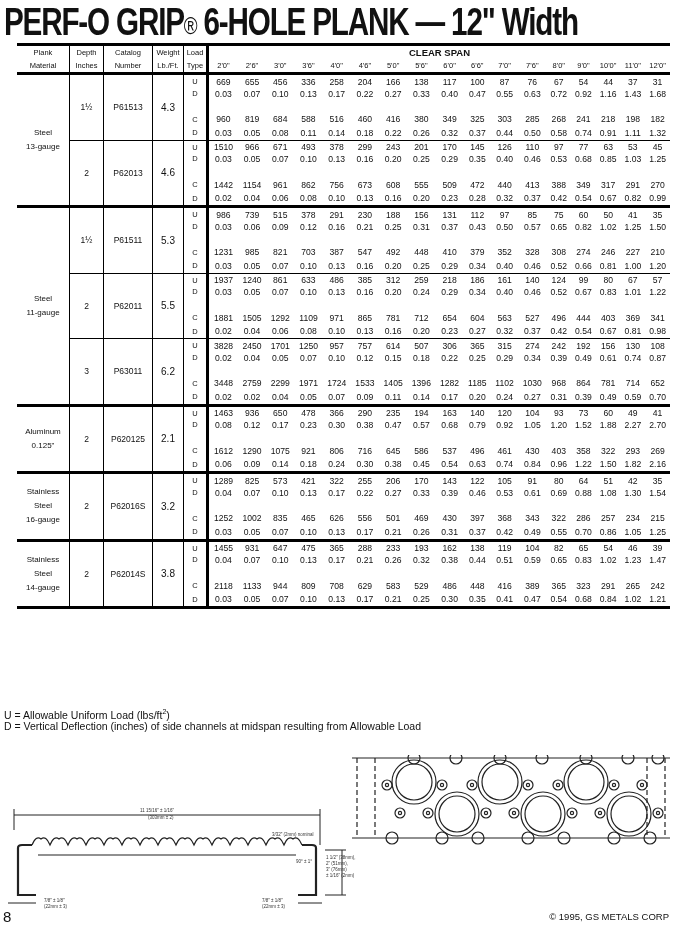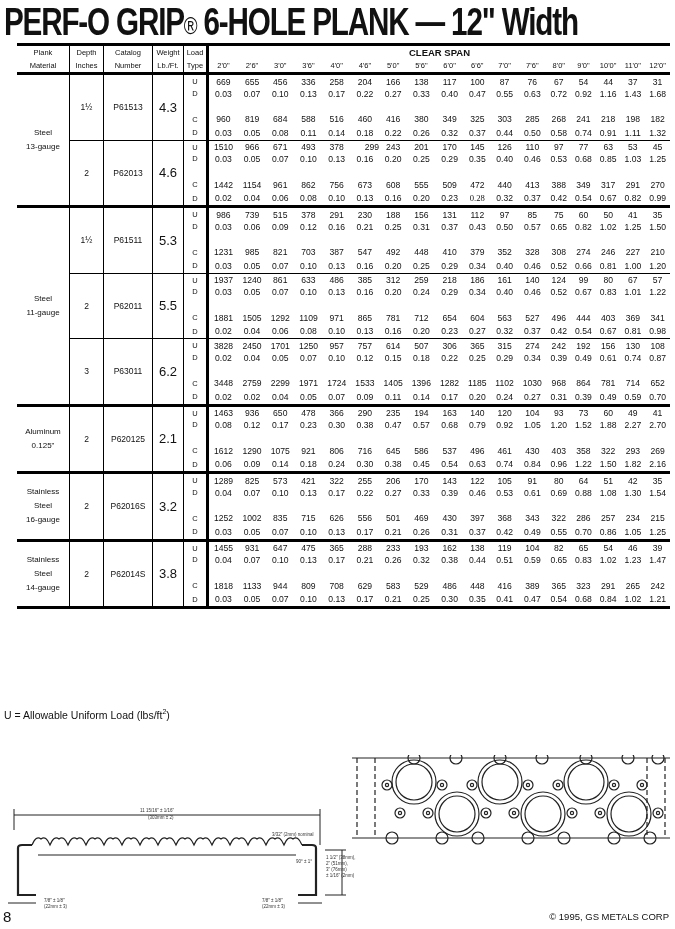--- a/index.html
+++ b/index.html
@@ -11,21 +11,21 @@
   .hdr-top{border-top:3px solid #000;}
   .hdr th{height:13px;font-size:7.5px;}
   .hdr .cs{font-size:9.5px;font-weight:bold;}
   .hdr-bottom th{border-bottom:3px solid #000;}
   .vl{border-right:1.5px solid #000;}
   .vl2{border-right:3px solid #000;}
   td.t{width:22px;font-size:7.5px;}
   td.mat{width:52px;font-size:8px;line-height:14px;}
   td.dep{width:33px;font-size:8.5px;}
   td.cat{width:48px;font-size:8.5px;}
-  td.wt{width:30px;font-size:13px;}
+  td.wt{width:30px;font-size:10px;}
   td.v{height:13.5px;}
   .legend{position:absolute;left:4px;top:706px;font-size:10.5px;line-height:11.5px;}
   .legend sup{font-size:7px;}
   .pagenum{position:absolute;left:3px;top:908px;font-size:15px;}
   .copyright{position:absolute;right:6px;top:911px;font-size:9.5px;}
   svg.xs{position:absolute;left:0;top:795px;}
   svg.top{position:absolute;left:352px;top:755px;}
   .dimtxt{font-family:"Liberation Sans",sans-serif;font-size:4.5px;fill:#333;}
 </style>
 </head>
@@ -159,21 +159,21 @@
       <tr>
         <td class="dep vl" rowspan="4" style="border-bottom: 3px solid rgb(0, 0, 0);">2</td>
         <td class="cat vl" rowspan="4" style="border-bottom: 3px solid rgb(0, 0, 0);">P62013</td>
         <td class="wt vl" rowspan="4" style="border-bottom: 3px solid rgb(0, 0, 0);">4.6</td>
         <td class="t vl2" style="border-bottom: none; height: 13.5px; vertical-align: middle;">U</td>
         <td class="v" style="border-bottom: none; vertical-align: middle;">1510</td>
         <td class="v" style="border-bottom: none; vertical-align: middle;">966</td>
         <td class="v" style="border-bottom: none; vertical-align: middle;">671</td>
         <td class="v" style="border-bottom: none; vertical-align: middle;">493</td>
         <td class="v" style="border-bottom: none; vertical-align: middle;">378</td>
-        <td class="v" style="border-bottom: none; vertical-align: middle; text-align: right;">299</td>
+        <td class="v" style="border-bottom: none; vertical-align: middle;">299</td>
         <td class="v" style="border-bottom: none; vertical-align: middle;">243</td>
         <td class="v" style="border-bottom: none; vertical-align: middle;">201</td>
         <td class="v" style="border-bottom: none; vertical-align: middle;">170</td>
         <td class="v" style="border-bottom: none; vertical-align: middle;">145</td>
         <td class="v" style="border-bottom: none; vertical-align: middle;">126</td>
         <td class="v" style="border-bottom: none; vertical-align: middle;">110</td>
         <td class="v" style="border-bottom: none; vertical-align: middle;">97</td>
         <td class="v" style="border-bottom: none; vertical-align: middle;">77</td>
         <td class="v" style="border-bottom: none; vertical-align: middle;">63</td>
         <td class="v" style="border-bottom: none; vertical-align: middle;">53</td>
@@ -223,21 +223,21 @@
         <td class="t vl2" style="border-bottom: 3px solid rgb(0, 0, 0); height: 13.5px; vertical-align: middle;">D</td>
         <td class="v" style="border-bottom: 3px solid rgb(0, 0, 0); vertical-align: middle;">0.02</td>
         <td class="v" style="border-bottom: 3px solid rgb(0, 0, 0); vertical-align: middle;">0.04</td>
         <td class="v" style="border-bottom: 3px solid rgb(0, 0, 0); vertical-align: middle;">0.06</td>
         <td class="v" style="border-bottom: 3px solid rgb(0, 0, 0); vertical-align: middle;">0.08</td>
         <td class="v" style="border-bottom: 3px solid rgb(0, 0, 0); vertical-align: middle;">0.10</td>
         <td class="v" style="border-bottom: 3px solid rgb(0, 0, 0); vertical-align: middle;">0.13</td>
         <td class="v" style="border-bottom: 3px solid rgb(0, 0, 0); vertical-align: middle;">0.16</td>
         <td class="v" style="border-bottom: 3px solid rgb(0, 0, 0); vertical-align: middle;">0.20</td>
         <td class="v" style="border-bottom: 3px solid rgb(0, 0, 0); vertical-align: middle;">0.23</td>
-        <td class="v" style="border-bottom: 3px solid rgb(0, 0, 0); vertical-align: middle; font-family: Liberation Serif, serif;">0.28</td>
+        <td class="v" style="border-bottom: 3px solid rgb(0, 0, 0); vertical-align: middle;">0.28</td>
         <td class="v" style="border-bottom: 3px solid rgb(0, 0, 0); vertical-align: middle;">0.32</td>
         <td class="v" style="border-bottom: 3px solid rgb(0, 0, 0); vertical-align: middle;">0.37</td>
         <td class="v" style="border-bottom: 3px solid rgb(0, 0, 0); vertical-align: middle;">0.42</td>
         <td class="v" style="border-bottom: 3px solid rgb(0, 0, 0); vertical-align: middle;">0.54</td>
         <td class="v" style="border-bottom: 3px solid rgb(0, 0, 0); vertical-align: middle;">0.67</td>
         <td class="v" style="border-bottom: 3px solid rgb(0, 0, 0); vertical-align: middle;">0.82</td>
         <td class="v" style="border-bottom: 3px solid rgb(0, 0, 0); vertical-align: middle;">0.99</td>
       </tr>
       <tr>
         <td class="mat vl" rowspan="12" style="border-bottom: 3px solid rgb(0, 0, 0);">
@@ -625,21 +625,21 @@
         <td class="v" style="border-bottom: none; vertical-align: top;">0.88</td>
         <td class="v" style="border-bottom: none; vertical-align: top;">1.08</td>
         <td class="v" style="border-bottom: none; vertical-align: top;">1.30</td>
         <td class="v" style="border-bottom: none; vertical-align: top;">1.54</td>
       </tr>
       <tr class="gap-before">
         <td class="t vl2" style="border-bottom: none; height: 13.5px; vertical-align: middle;">C</td>
         <td class="v" style="border-bottom: none; vertical-align: middle;">1252</td>
         <td class="v" style="border-bottom: none; vertical-align: middle;">1002</td>
         <td class="v" style="border-bottom: none; vertical-align: middle;">835</td>
-        <td class="v" style="border-bottom: none; vertical-align: middle;">715</td>
+        <td class="v" style="border-bottom: none; vertical-align: middle;">465</td>
         <td class="v" style="border-bottom: none; vertical-align: middle;">626</td>
         <td class="v" style="border-bottom: none; vertical-align: middle;">556</td>
         <td class="v" style="border-bottom: none; vertical-align: middle;">501</td>
         <td class="v" style="border-bottom: none; vertical-align: middle;">469</td>
         <td class="v" style="border-bottom: none; vertical-align: middle;">430</td>
         <td class="v" style="border-bottom: none; vertical-align: middle;">397</td>
         <td class="v" style="border-bottom: none; vertical-align: middle;">368</td>
         <td class="v" style="border-bottom: none; vertical-align: middle;">343</td>
         <td class="v" style="border-bottom: none; vertical-align: middle;">322</td>
         <td class="v" style="border-bottom: none; vertical-align: middle;">286</td>
@@ -710,21 +710,21 @@
         <td class="v" style="border-bottom: none; vertical-align: top;">0.51</td>
         <td class="v" style="border-bottom: none; vertical-align: top;">0.59</td>
         <td class="v" style="border-bottom: none; vertical-align: top;">0.65</td>
         <td class="v" style="border-bottom: none; vertical-align: top;">0.83</td>
         <td class="v" style="border-bottom: none; vertical-align: top;">1.02</td>
         <td class="v" style="border-bottom: none; vertical-align: top;">1.23</td>
         <td class="v" style="border-bottom: none; vertical-align: top;">1.47</td>
       </tr>
       <tr class="gap-before">
         <td class="t vl2" style="border-bottom: none; height: 13.5px; vertical-align: middle;">C</td>
-        <td class="v" style="border-bottom: none; vertical-align: middle;">1818</td>
+        <td class="v" style="border-bottom: none; vertical-align: middle;">2118</td>
         <td class="v" style="border-bottom: none; vertical-align: middle;">1133</td>
         <td class="v" style="border-bottom: none; vertical-align: middle;">944</td>
         <td class="v" style="border-bottom: none; vertical-align: middle;">809</td>
         <td class="v" style="border-bottom: none; vertical-align: middle;">708</td>
         <td class="v" style="border-bottom: none; vertical-align: middle;">629</td>
         <td class="v" style="border-bottom: none; vertical-align: middle;">583</td>
         <td class="v" style="border-bottom: none; vertical-align: middle;">529</td>
         <td class="v" style="border-bottom: none; vertical-align: middle;">486</td>
         <td class="v" style="border-bottom: none; vertical-align: middle;">448</td>
         <td class="v" style="border-bottom: none; vertical-align: middle;">416</td>
@@ -753,20 +753,21 @@
         <td class="v" style="border-bottom: 3px solid rgb(0, 0, 0); vertical-align: middle;">0.68</td>
         <td class="v" style="border-bottom: 3px solid rgb(0, 0, 0); vertical-align: middle;">0.84</td>
         <td class="v" style="border-bottom: 3px solid rgb(0, 0, 0); vertical-align: middle;">1.02</td>
         <td class="v" style="border-bottom: 3px solid rgb(0, 0, 0); vertical-align: middle;">1.21</td>
       </tr>
     </tbody>
 </table>
 
 <div class="legend">
   <div><span>U = Allowable Uniform Load (lbs/ft</span><sup>2</sup><span>)</span></div>
+  <div>D = Vertical Deflection (inches) of side channels at midspan resulting from Allowable Load</div>
 </div>
 
 <svg class="top" width="320" height="90" viewBox="0 0 320 90">
   <g fill="none" stroke="#222" stroke-width="1.2">
     <line x1="0" y1="3" x2="318" y2="3"></line>
     <line x1="0" y1="83" x2="318" y2="83"></line>
     <line x1="5" y1="3" x2="5" y2="83" stroke-dasharray="5,3"></line>
     <line x1="23" y1="3" x2="23" y2="83" stroke-dasharray="5,3"></line>
     <line x1="295" y1="3" x2="295" y2="83" stroke-dasharray="5,3"></line>
     <line x1="313" y1="3" x2="313" y2="83" stroke-dasharray="5,3"></line>

